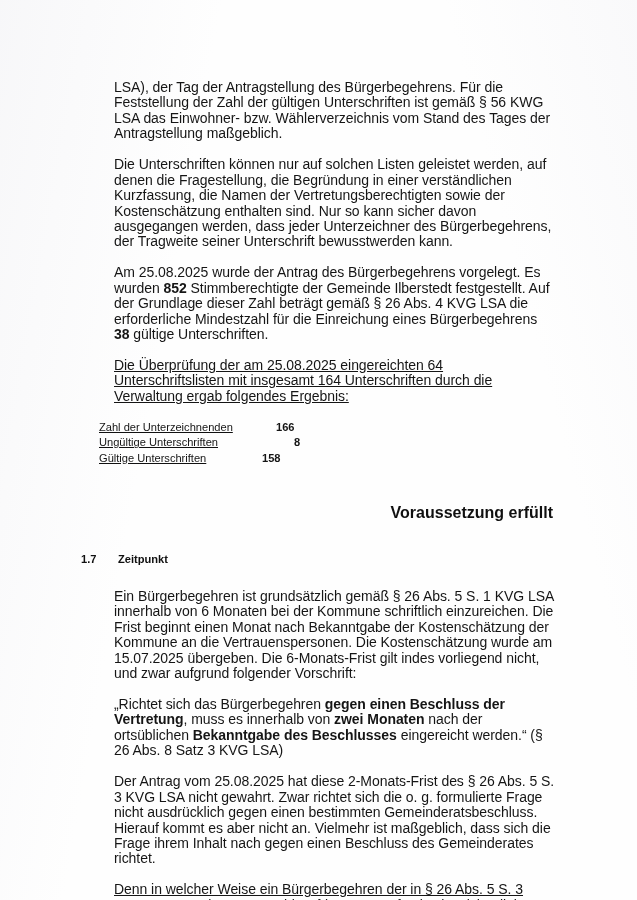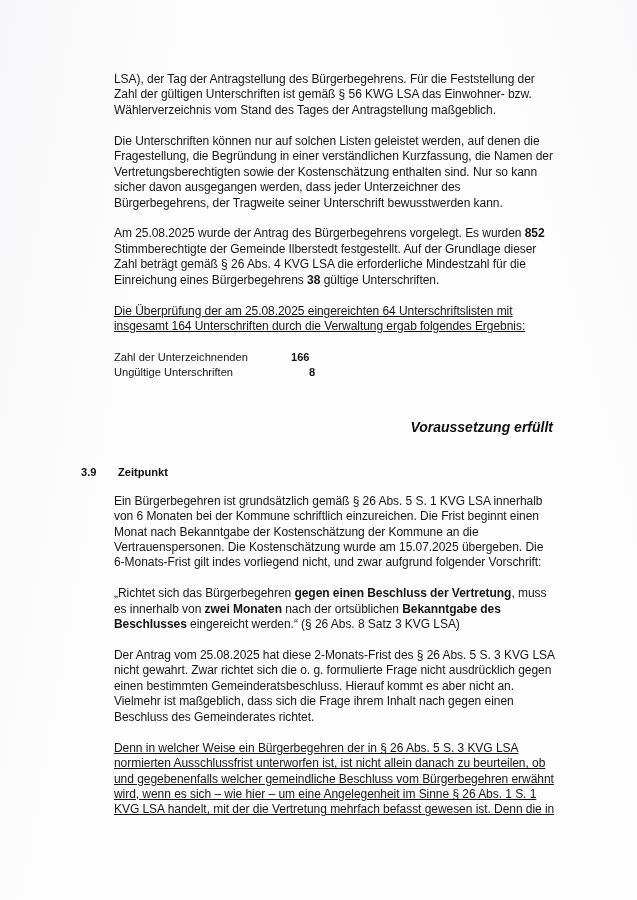--- a/index.html
+++ b/index.html
@@ -29,25 +29,25 @@
       linear-gradient(255deg, rgba(247,247,249,0.7) 0%, rgba(255,255,255,0) 22%);
     pointer-events: none;
   }
   .content {
     position: absolute;
     left: 81px;
     top: 72px;
     width: 475px;
   }
   .body-text {
-    font-size: 12px;
+    font-size: 14px;
     line-height: 15.45px;
     letter-spacing: -0.05px;
     color: #151515;
-    margin: 0;
+    margin: 8px;
   }
   .indent {
     margin-left: 33px;
     width: 442px;
   }
   .para {
     margin-bottom: 15.4px;
   }
   .para.tight {
     margin-bottom: 0;
@@ -70,30 +70,30 @@
     width: 37px;
     flex: 0 0 37px;
   }
   .section-heading .sec-title {
     flex: 1 1 auto;
   }
   
   .conclusion {
     text-align: right;
     font-weight: bold;
-    font-size: 14px;
+    font-size: 16px;
     color: #101010;
     margin: 0;
     padding-right: 3px;
-    font-style: italic;
   }
   
   .tally {
-    margin-left: 33px;
+    margin-left: 18px;
     width: 442px;
+    text-decoration: underline;
   }
   .tally-row {
     display: flex;
     align-items: baseline;
     font-size: 11.1px;
     line-height: 15.45px;
     color: #151515;
   }
   .tally-label {
     flex: 0 0 auto;
@@ -130,33 +130,37 @@
 
     <div class="tally">
       <div class="tally-row">
         <span class="tally-label">Zahl der Unterzeichnenden</span>
         <span class="tally-value" style="left:177px;">166</span>
       </div>
       <div class="tally-row">
         <span class="tally-label">Ungültige Unterschriften</span>
         <span class="tally-value" style="left:195px;">8</span>
       </div>
+      <div class="tally-row">
+        <span class="tally-label">Gültige Unterschriften</span>
+        <span class="tally-value" style="left:163px;">158</span>
+      </div>
     </div>
 
     <div class="spacer-md"></div>
 
 
     <div class="spacer-lg"></div>
 
     <p class="conclusion">Voraussetzung erfüllt</p>
 
     <div class="spacer-xl"></div>
 
     <div class="section-heading">
-      <span class="sec-num">3.9</span>
+      <span class="sec-num">1.7</span>
       <span class="sec-title">Zeitpunkt</span>
     </div>
 
     <div class="spacer-md"></div>
 
     <p class="body-text indent para">Ein Bürgerbegehren ist grundsätzlich gemäß § 26 Abs. 5 S. 1 KVG LSA innerhalb von 6 Monaten bei der Kommune schriftlich einzureichen. Die Frist beginnt einen Monat nach Bekanntgabe der Kostenschätzung der Kommune an die Vertrauenspersonen. Die Kostenschätzung wurde am 15.07.2025 übergeben. Die 6-Monats-Frist gilt indes vorliegend nicht, und zwar aufgrund folgender Vorschrift:</p>
 
     <p class="body-text indent para"><span>„Richtet sich das Bürgerbegehren </span><b>gegen einen Beschluss der Vertretung</b><span>, muss es innerhalb von </span><b>zwei Monaten</b><span> nach der ortsüblichen </span><b>Bekanntgabe des Beschlusses</b><span> eingereicht werden.“ (§ 26 Abs. 8 Satz 3 KVG LSA)</span></p>
 
     <p class="body-text indent para">Der Antrag vom 25.08.2025 hat diese 2-Monats-Frist des § 26 Abs. 5 S. 3 KVG LSA nicht gewahrt. Zwar richtet sich die o. g. formulierte Frage nicht ausdrücklich gegen einen bestimmten Gemeinderatsbeschluss. Hierauf kommt es aber nicht an. Vielmehr ist maßgeblich, dass sich die Frage ihrem Inhalt nach gegen einen Beschluss des Gemeinderates richtet.</p>

